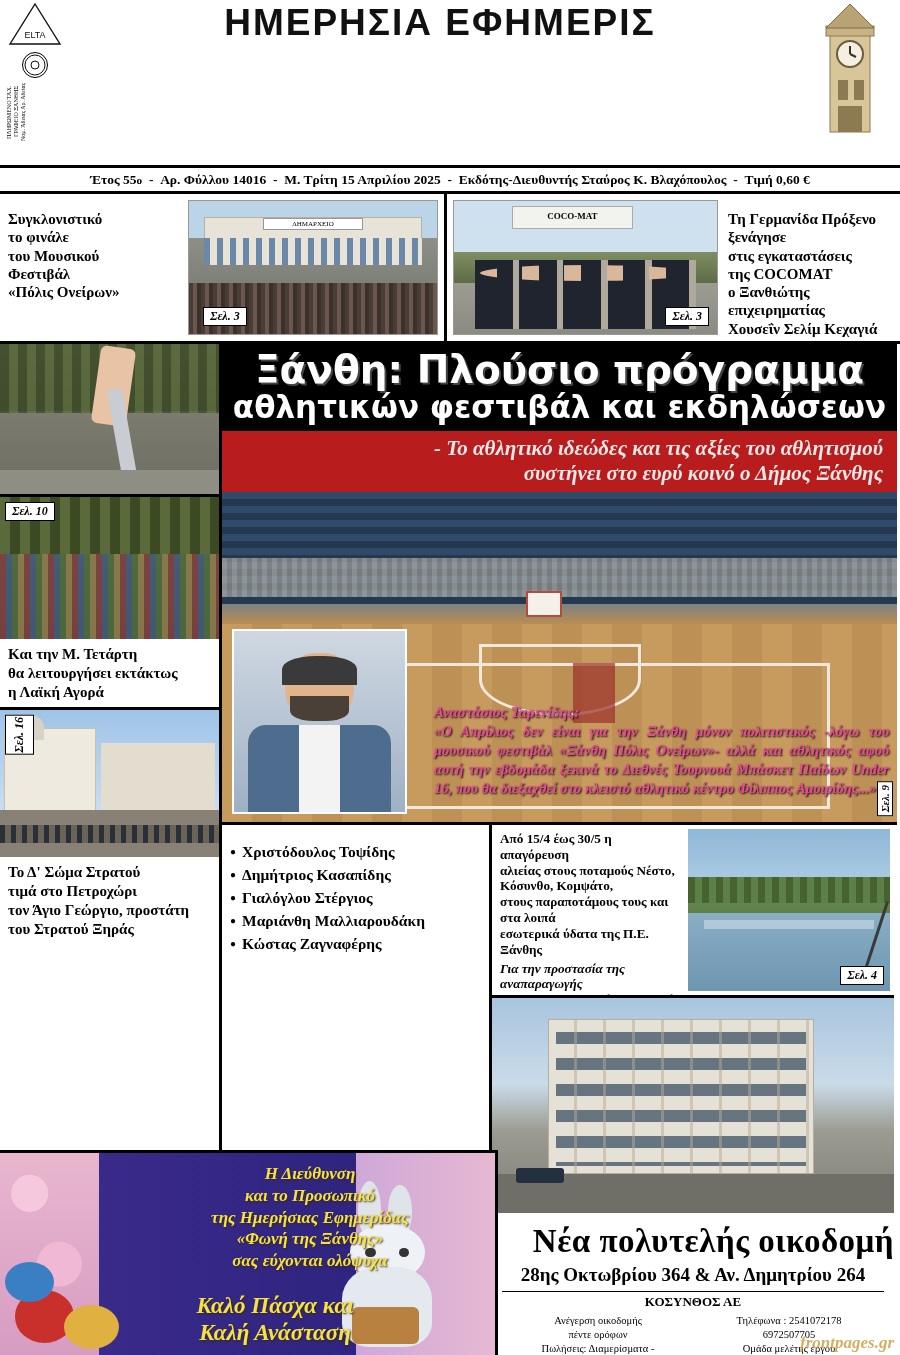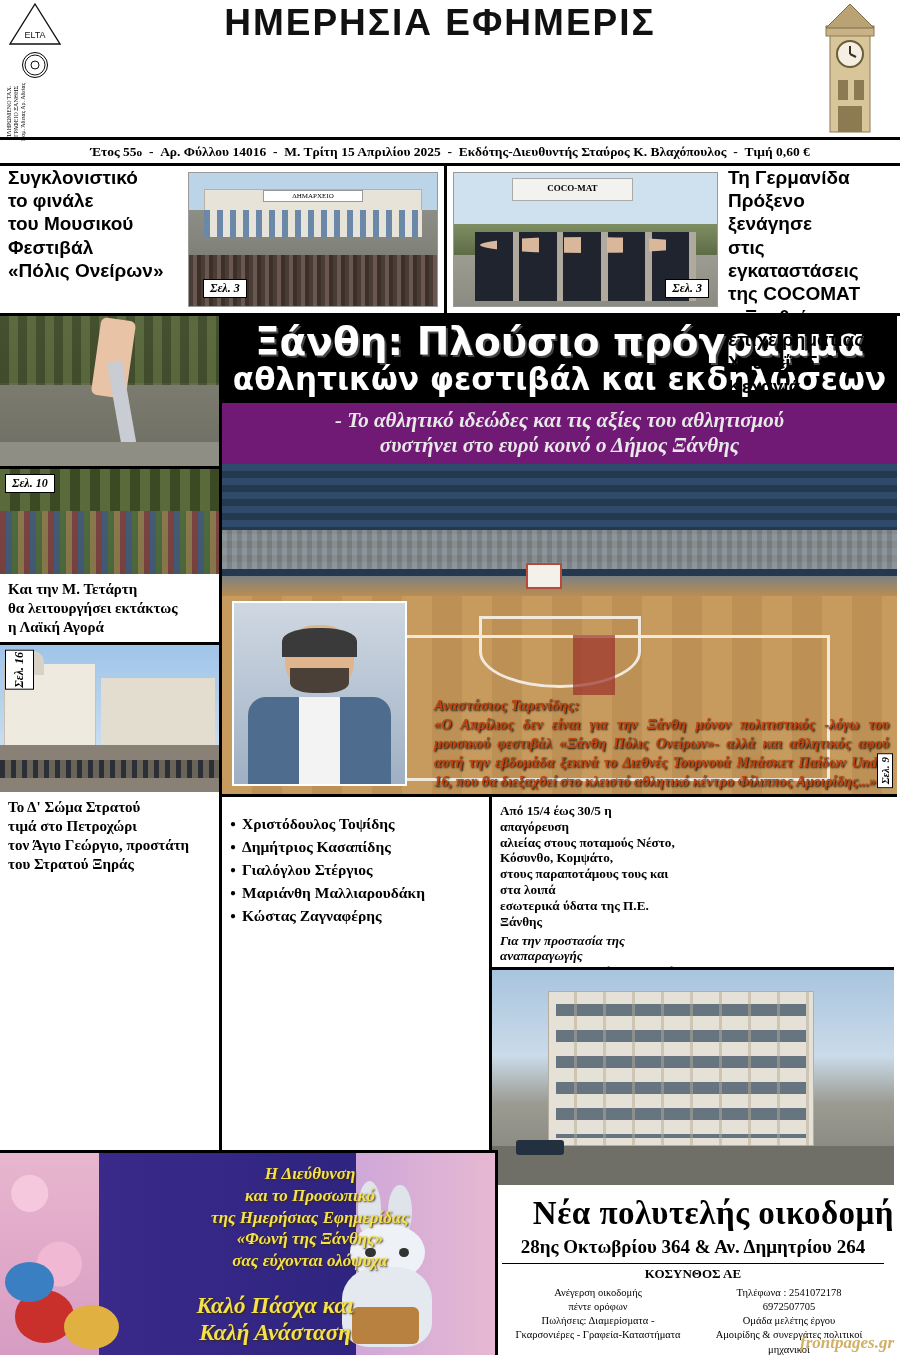--- a/index.html
+++ b/index.html
@@ -6,21 +6,21 @@
   body {
     width: 900px; height: 1355px;
     background: #ffffff;
     font-family: "Liberation Serif", serif;
     position: relative;
     overflow: hidden;
   }
   .page { width: 900px; height: 1355px; position: relative; background:#fff; }
 
   
-  .masthead { position: relative; height: 140px; border-bottom: 3px solid #000; }
+  .masthead { position: relative; height: 168px; border-bottom: 3px solid #000; }
   .stamp-left { position: absolute; left: 6px; top: 2px; width: 58px; height: 132px; }
   .circle-logo { width:26px;height:26px;border:1px solid #000;border-radius:50%; margin:4px auto; }
   .vert-text { writing-mode: vertical-rl; transform: rotate(180deg); font-size:6px; text-align:center; width:100%; line-height:1.15; letter-spacing:0px;}
   .vert-wrap { height:60px; display:flex; justify-content:center; }
 
   .title-block { position:absolute; left:70px; top:0; width:740px; text-align:center; }
   .kicker {
     font-family:"Liberation Sans", sans-serif;
     font-weight:bold; font-size:37px; letter-spacing:2px;
     color:#111; line-height:1; margin-top:4px;
@@ -44,23 +44,23 @@
     font-family:"Liberation Serif", serif;
   }
   .infobar span { white-space:pre; }
 
   
   .teasers { display:flex; height:150px; border-bottom:3px solid #000; }
   .teaser { display:flex; position:relative; }
   .teaser-l { width:447px; border-right:3px solid #000; }
   .teaser-r { width:450px; }
   .teaser-text {
-    width:182px; padding:0 6px 4px 8px;
-    font-size:19px; font-weight:bold; line-height:1.22;
-    font-family:Liberation Sans, sans-serif;
+    width:182px; padding:16px 6px 4px 8px;
+    font-size:15px; font-weight:bold; line-height:1.22;
+    font-family:Liberation Serif, serif;
   }
   .teaser-text.right { width:175px; padding-left:6px; }
   .teaser-photo { flex:1; margin:6px; position:relative; overflow:hidden; border:1px solid #999; }
   .sel-badge {
     position:absolute; background:#fff; border:1px solid #000;
     font-size:12px; font-weight:bold; padding:1px 6px; font-style:italic;
   }
 
   
   .main { display:flex; }
@@ -86,32 +86,32 @@
     font-family:"DejaVu Sans", sans-serif; font-weight:bold;
     font-size:39px; line-height:1.02; color:#fff; text-align:center;
     text-shadow: 2px 2px 0 #444;
   }
   .lead-h2 {
     font-family:"DejaVu Sans", sans-serif; font-weight:bold;
     font-size:31px; line-height:1.05; color:#fff; text-align:center; margin-top:1px;
   }
   .lead-sub {
     font-style:italic; font-weight:bold; font-size:21px; line-height:1.18;
-    color:#e8e8e8; text-align:center; padding:5px 14px 6px;
-    background:#701a75;
+    color:#e8e8e8; text-align:right; padding:5px 14px 6px;
+    background:#b91c1c;
   }
 
   .lead-photo { position:relative; height:330px; overflow:hidden; }
   .portrait {
     position:absolute; left:10px; bottom:8px; width:175px; height:185px;
     border:2px solid #fff; overflow:hidden; background:#d8d8d8;
   }
   .quote {
-    position:absolute; right:8px; bottom:3px; width:455px;
-    color:#c2410c; font-style:italic; font-weight:bold; font-size:14.5px; line-height:1.3;
+    position:absolute; right:8px; bottom:24px; width:455px;
+    color:#ec4899; font-style:italic; font-weight:bold; font-size:14.5px; line-height:1.3;
     text-shadow:1px 1px 2px #000; text-align:justify;
   }
   .quote .who { font-size:15px; }
   .lead-sel { position:absolute; right:4px; bottom:6px; writing-mode:vertical-rl; transform:rotate(180deg);
     background:#fff;color:#000;border:1px solid #000;font-size:11px;font-weight:bold;padding:3px 1px;font-style:italic;}
 
   
   .row3 { display:flex; border-top:3px solid #000; }
   .opinions { width:270px; border-right:3px solid #000; padding:8px 8px 6px; position:relative; }
   .opin-img { height:145px; background:#e9e9e9; position:relative; border:1px solid #ccc; overflow:hidden;}
@@ -257,21 +257,21 @@
 
       <div class="photo-cell" style="height:150px;">
         <div class="ph" style="background:linear-gradient(#5d6b44 0%,#47552f 45%,#7b7b70 45%,#6d6d62 100%);"></div>
         <div style="position:absolute;left:0;top:0;width:100%;height:46%;background:repeating-linear-gradient(90deg,#3e4a2a 0 9px,#5c6b3e 9px 18px);opacity:.8;"></div>
         <div style="position:absolute;left:44%;top:2%;width:16%;height:52%;background:#e8c3a6;border-radius:6px;transform:rotate(8deg);"></div>
         <div style="position:absolute;left:52%;top:30%;width:7%;height:55%;background:#c9ccd2;transform:rotate(-10deg);"></div>
         <div style="position:absolute;left:0;bottom:0;width:100%;height:16%;background:#8e8e84;"></div>
       </div>
 
 
-      <div class="photo-cell divider" style="height:108px;">
+      <div class="photo-cell divider" style="height:145px;">
         <div class="ph" style="background:linear-gradient(#6e7a4a 0%,#4c5430 40%,#7a6a58 40%,#564a3c 100%);"></div>
         <div style="position:absolute;left:0;top:38%;width:100%;height:62%;background:repeating-linear-gradient(90deg,#7a3f3f 0 6px,#3f5a7a 6px 12px,#4a6a3a 12px 18px,#8a7a4a 18px 24px);opacity:.9;"></div>
         <div style="position:absolute;left:0;top:0;width:100%;height:40%;background:repeating-linear-gradient(90deg,#5a6a3a 0 10px,#3c4a24 10px 20px);"></div>
         <div class="sel-badge" style="left:5px;top:5px;">Σελ. 10</div>
       </div>
       <div class="cap" style="white-space:pre-line">Και την Μ. Τετάρτη
 θα λειτουργήσει εκτάκτως
 η Λαϊκή Αγορά</div>
 
       <div class="photo-cell divider" style="height:150px;">
@@ -345,20 +345,28 @@
           <div class="fish-inner">
             <div class="fish-text">
               <div>Από 15/4 έως 30/5 η απαγόρευση</div>
               <div>αλιείας στους ποταμούς Νέστο,</div>
               <div>Κόσυνθο, Κομψάτο,</div>
               <div>στους παραποτάμους τους και στα λοιπά</div>
               <div>εσωτερικά ύδατα της Π.Ε. Ξάνθης</div>
               <div class="it" style="margin-top:3px;">Για την προστασία της αναπαραγωγής</div>
               <div class="it">των ιχθυοπληθυσμών και λοιπών</div>
               <div class="it">υδρόβιων οργανισμών</div>
+            </div>
+            <div class="fish-photo">
+              <div class="ph" style="background:linear-gradient(#8fb8d8 0%,#a9c9e2 30%,#6d8f55 38%,#5d7f48 52%,#7fa0b8 52%,#96b4c8 100%);"></div>
+              <div style="position:absolute;left:0;top:30%;width:100%;height:16%;background:repeating-linear-gradient(90deg,#46632f 0 7px,#5d7f48 7px 14px);"></div>
+              <div style="position:absolute;left:0;top:52%;width:100%;height:48%;background:linear-gradient(#89aec6,#6f96b0);"></div>
+              <div style="position:absolute;left:8%;top:56%;width:84%;height:6%;background:rgba(255,255,255,.35);"></div>
+              <div style="position:absolute;right:6%;top:44%;width:3px;height:44%;background:#3a3a3a;transform:rotate(18deg);"></div>
+              <div class="sel-badge" style="right:6px;bottom:6px;font-style:italic;">Σελ. 4</div>
             </div>
           </div>
 
           <div class="bldg">
             <div class="bldg-photo">
               <div class="ph" style="background:linear-gradient(#a8c4de 0%,#cadbe9 40%,#9b9b92 62%,#7e7e76 100%);"></div>
               <div style="position:absolute;left:14%;top:10%;width:66%;height:72%;background:#e6e1d6;border:1px solid #b5ada0;"></div>
               <div style="position:absolute;left:16%;top:16%;width:62%;height:62%;background:repeating-linear-gradient(180deg, rgba(60,80,100,.75) 0 12px, #e6e1d6 12px 26px);"></div>
               <div style="position:absolute;left:14%;top:10%;width:66%;height:72%;background:repeating-linear-gradient(90deg, rgba(255,255,255,0) 0 26px, rgba(180,170,150,.5) 26px 29px);"></div>
               <div style="position:absolute;left:0;bottom:0;width:100%;height:18%;background:#6f6f68;"></div>

